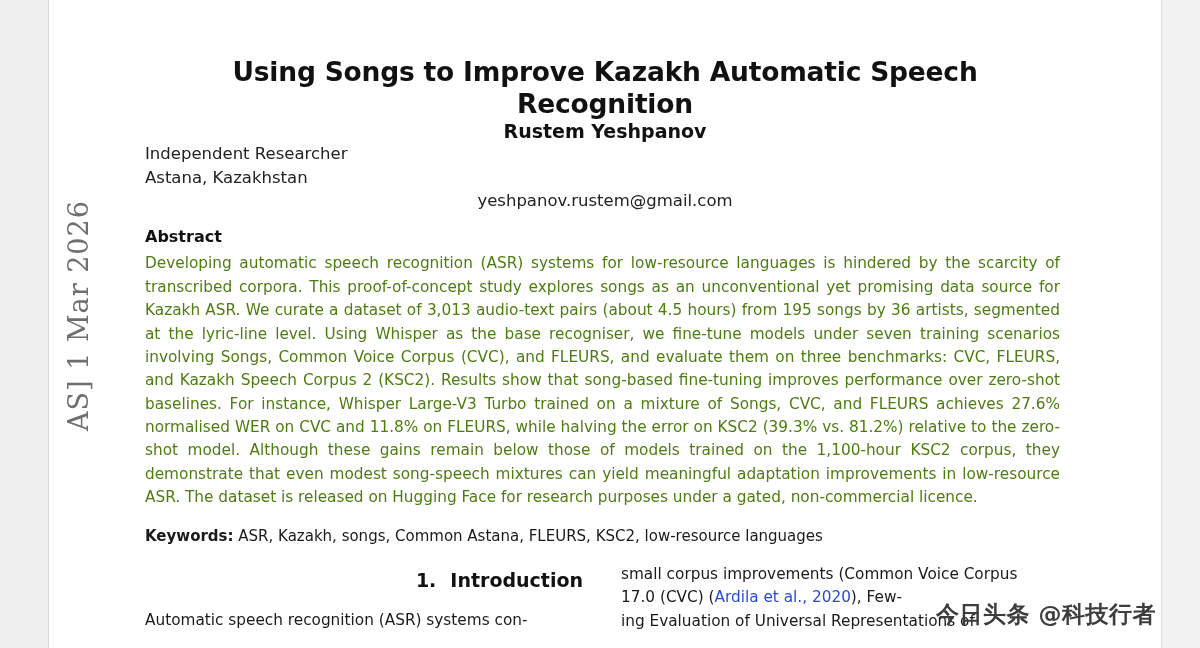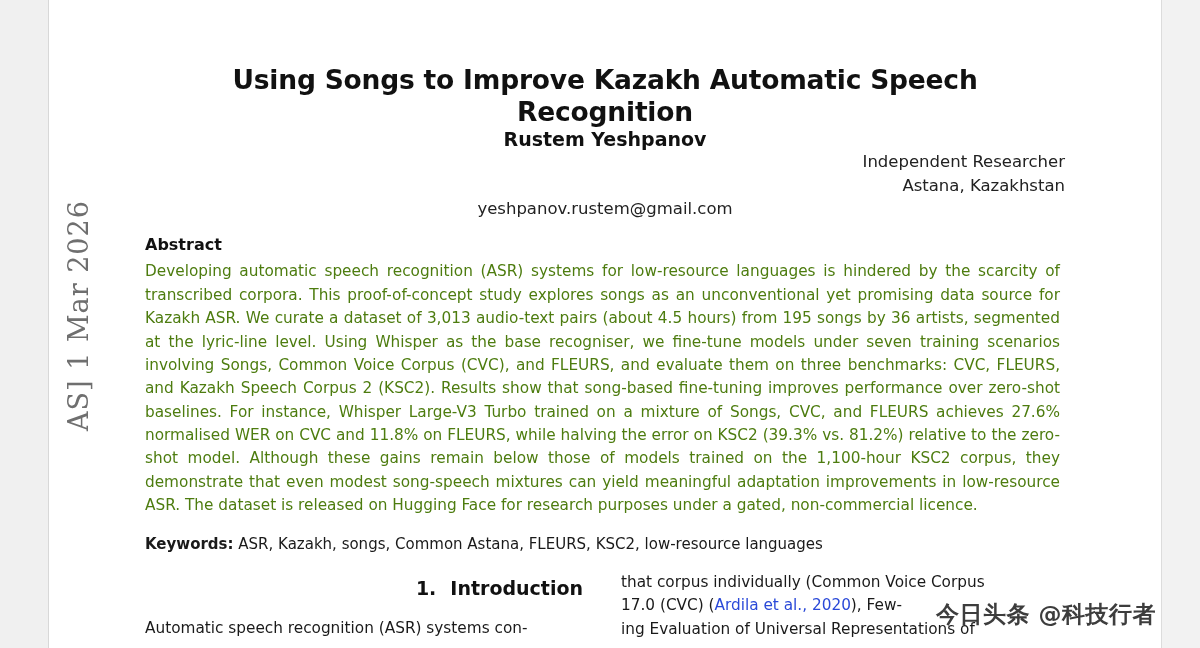--- a/index.html
+++ b/index.html
@@ -49,21 +49,21 @@
     font-size: 27px;
     color: #6f6f6f;
     letter-spacing: 1px;
     white-space: nowrap;
     text-align: center;
   }
 
   .content {
     position: absolute;
     left: 145px;
-    top: 16px;
+    top: 8px;
     width: 920px;
     height: 592px;
   }
 
   .title {
     margin: 0;
     padding-top: 48px;
     font-family: "DejaVu Sans", "Liberation Sans", sans-serif;
     font-weight: bold;
     font-size: 26.5px;
@@ -74,21 +74,21 @@
   }
 
   .author {
     text-align: center;
     font-family: "DejaVu Sans", "Liberation Sans", sans-serif;
     font-weight: bold;
     font-size: 19px;
     color: #111;
   }
   .affil-line {
-    text-align: right;
+    text-align: left;
     font-family: "DejaVu Sans", "Liberation Sans", sans-serif;
     font-size: 16.5px;
     color: #222;
     line-height: 1.45;
   }
   .email-line {
     text-align: center;
     font-family: "DejaVu Sans", "Liberation Sans", sans-serif;
     font-size: 16.5px;
     color: #222;
@@ -201,21 +201,21 @@
 
     <div class="columns">
       <div class="col">
         <div class="section-head">
           <span class="num">1.</span><span>Introduction</span>
         </div>
         <div class="body-text">Automatic speech recognition (ASR) systems con-</div>
       </div>
 
       <div class="col">
-        <div class="body-text">that corpus individually (Common Voice Corpus</div>
+        <div class="body-text">small corpus improvements (Common Voice Corpus</div>
         <div class="body-text">
           <span>17.0 (CVC) (</span><span class="cite">Ardila et al., 2020</span><span>), Few-</span>
         </div>
         <div class="body-text">ing Evaluation of Universal Representations of</div>
       </div>
     </div>
 
   </div>
 
   <div class="watermark">今日头条 @科技行者</div>

